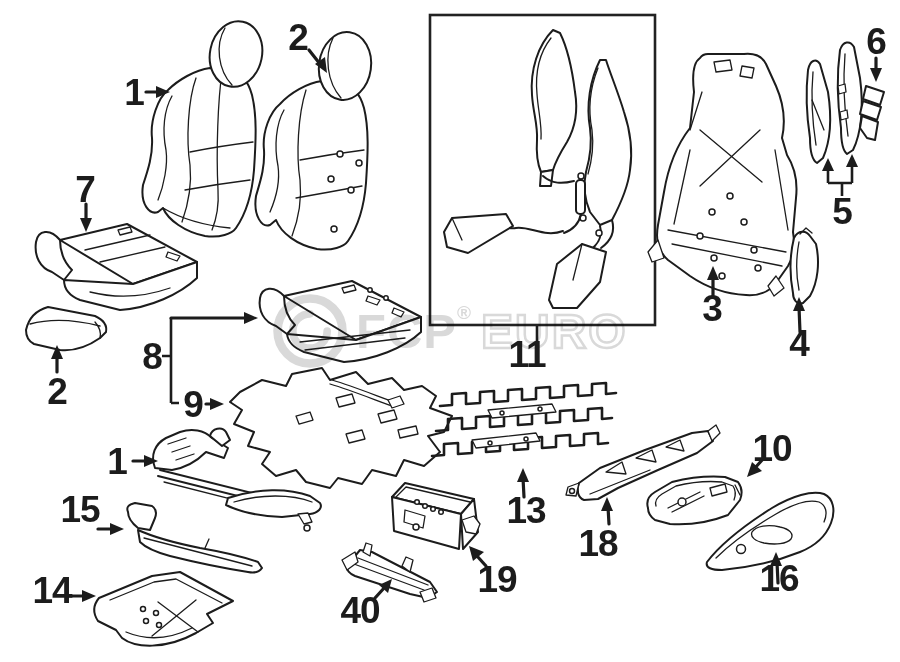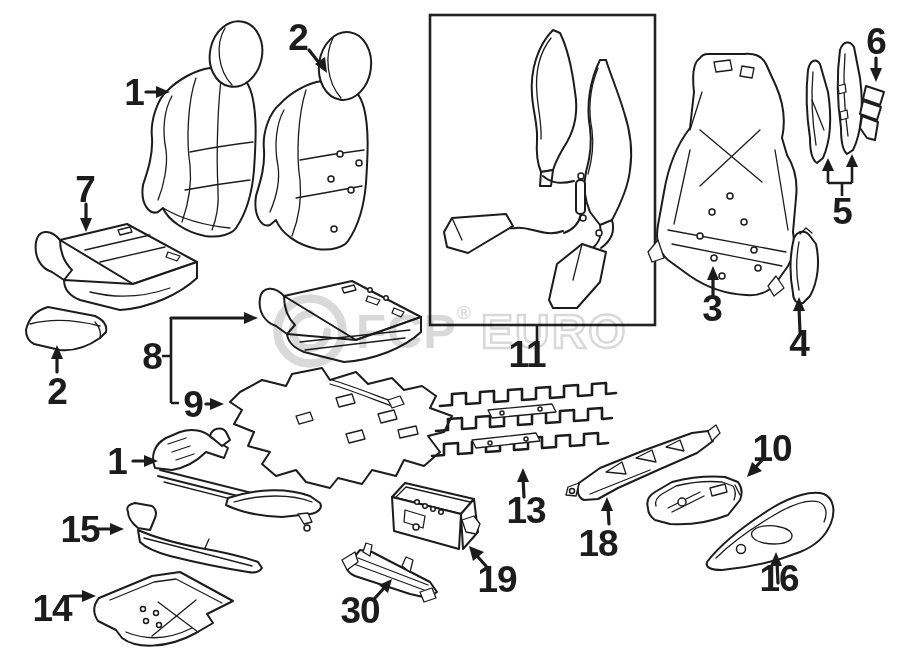--- a/index.html
+++ b/index.html
@@ -397,20 +397,20 @@
   <div class="callout" style="left:799px;top:343px">4</div>
   <div class="callout" style="left:842px;top:211px">5</div>
   <div class="callout" style="left:876px;top:41px">6</div>
   <div class="callout" style="left:85px;top:189px">7</div>
   <div class="callout" style="left:152px;top:356px">8</div>
   <div class="callout" style="left:193px;top:404px">9</div>
   <div class="callout" style="left:57px;top:391px">2</div>
   <div class="callout" style="left:527px;top:354px">11</div>
   <div class="callout" style="left:117px;top:461px">1</div>
   <div class="callout" style="left:526px;top:510px">13</div>
-  <div class="callout" style="left:52px;top:608px">14</div>
-  <div class="callout" style="left:80px;top:529px">15</div>
+  <div class="callout" style="left:52px;top:590px">14</div>
+  <div class="callout" style="left:80px;top:509px">15</div>
   <div class="callout" style="left:779px;top:578px">16</div>
   <div class="callout" style="left:772px;top:448px">10</div>
   <div class="callout" style="left:598px;top:543px">18</div>
   <div class="callout" style="left:497px;top:579px">19</div>
-  <div class="callout" style="left:360px;top:610px">30</div>
+  <div class="callout" style="left:360px;top:610px">40</div>
 </div>
 
 </body></html>

